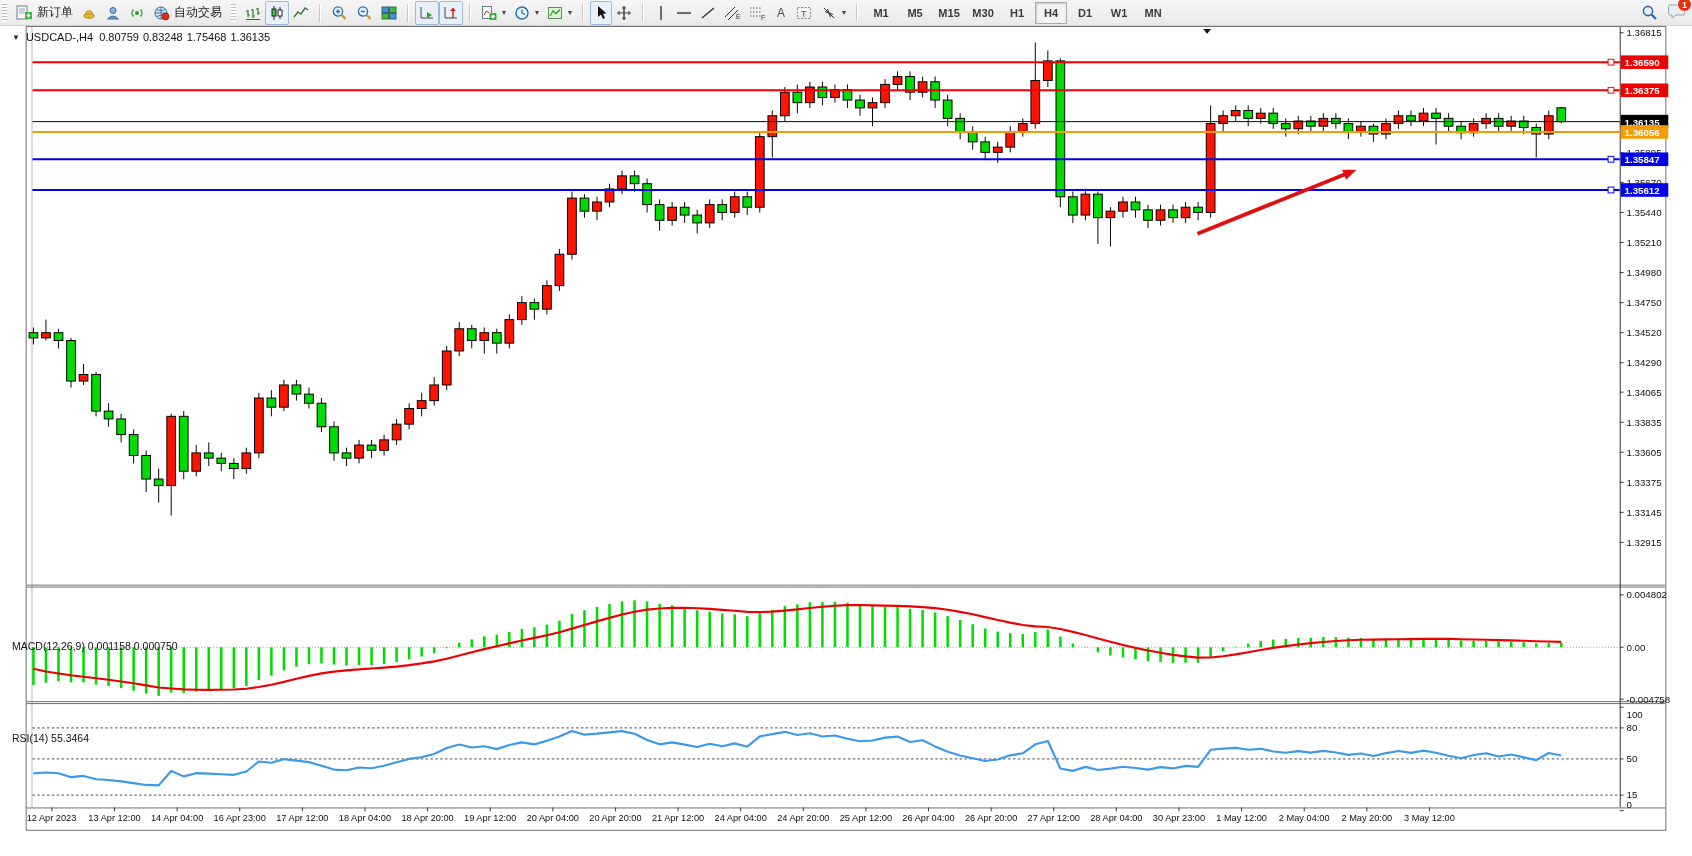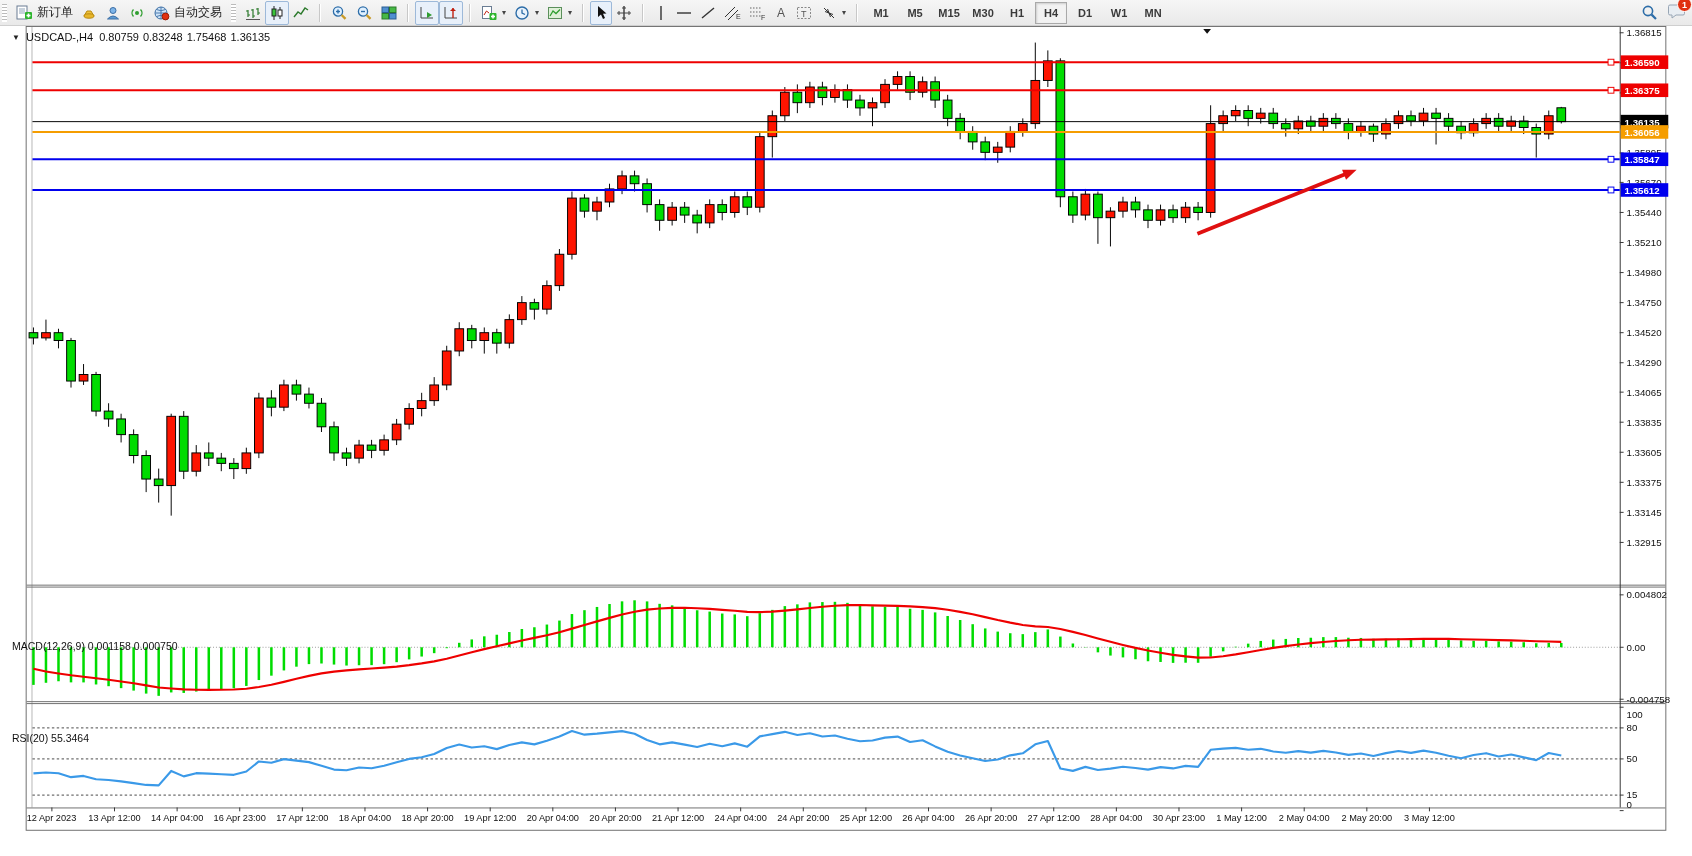--- a/index.html
+++ b/index.html
@@ -282,21 +282,21 @@
 <div id="chartwin">
   <div class="ohlc-header">
     <span class="tri">▼</span>
     <span>USDCAD-,H4</span>
     <span>0.80759</span>
     <span style="margin-left:-2px">0.83248</span>
     <span style="margin-left:-2px">1.75468</span>
     <span style="margin-left:-2px">1.36135</span>
   </div>
   <div class="ind-label" id="macd-label">MACD(12,26,9) 0.001158 0.000750</div>
-  <div class="ind-label" id="rsi-label">RSI(20) 55.3464</div>
+  <div class="ind-label" id="rsi-label">RSI(14) 55.3464</div>
   <svg id="chart-svg" width="1692" height="831" viewBox="0 25 1692 856">
       <rect x="0" y="25" width="1692" height="831" fill="#ffffff"></rect>
       <rect x="1.5" y="26.5" width="1689" height="828" fill="none" stroke="#6d6d6d"></rect>
       <line x1="7.5" y1="27" x2="7.5" y2="831" stroke="#b5b5b5"></line>
       <line x1="2" y1="602" x2="1690" y2="602" stroke="#6d6d6d"></line>
       <line x1="2" y1="604" x2="1690" y2="604" stroke="#6d6d6d"></line>
       <line x1="2" y1="722" x2="1690" y2="722" stroke="#6d6d6d"></line>
       <line x1="2" y1="724" x2="1690" y2="724" stroke="#6d6d6d"></line>
       <line x1="2" y1="831.5" x2="1690" y2="831.5" stroke="#6d6d6d"></line>
       <line x1="1643.5" y1="27" x2="1643.5" y2="831" stroke="#333"></line>

